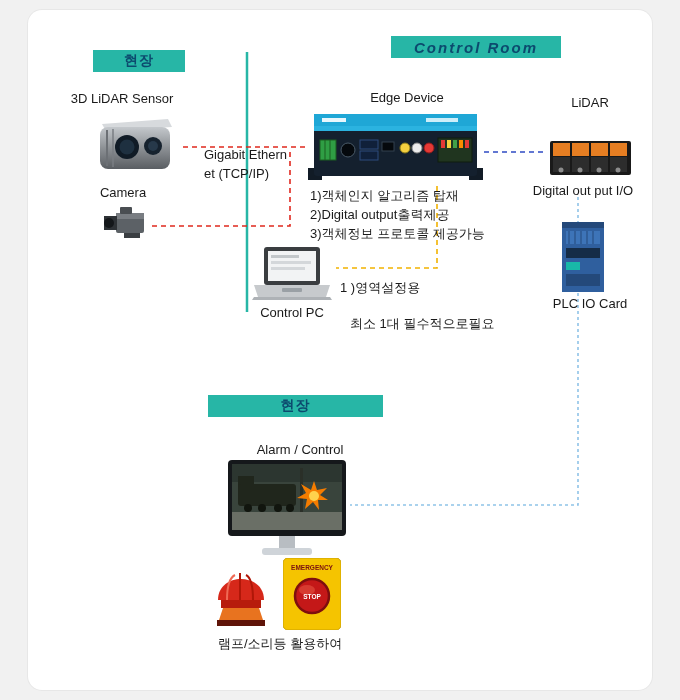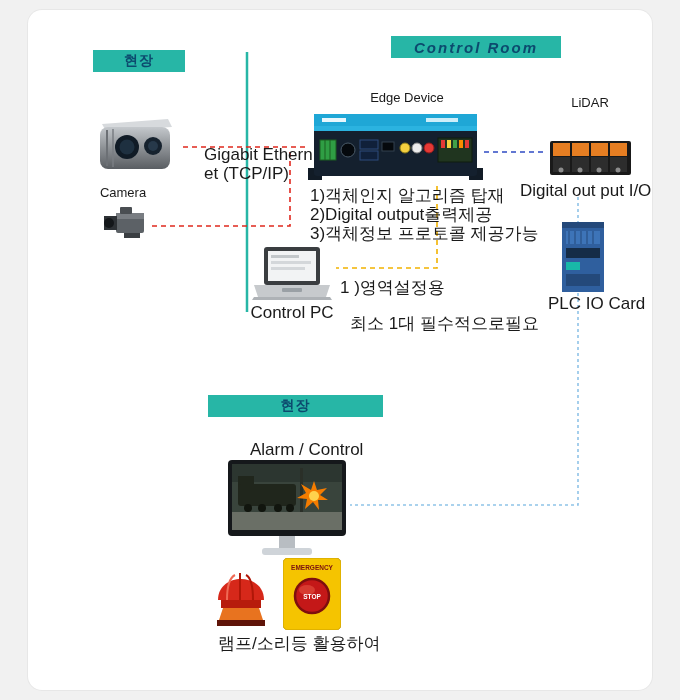--- a/index.html
+++ b/index.html
@@ -6,21 +6,21 @@
   html,body { background:#f1f1f1; font-family:"Liberation Sans", sans-serif; color:#1a1a1a; }
   .stage { position:relative; width:680px; height:700px; background:#f1f1f1; overflow:hidden; }
   .card { position:absolute; left:28px; top:10px; width:624px; height:680px; background:#ffffff;
           border-radius:14px; box-shadow:0 0 0 1px #e7e7e7; z-index:0; }
   .abs { position:absolute; z-index:2; }
   .overlay { position:absolute; left:0; top:0; z-index:1; }
   .banner { display:flex; align-items:center; justify-content:center; background:#27b6a6; color:#0c4a6e;
             font-weight:bold; font-size:14px; letter-spacing:1px; }
   .banner.italic { font-style:italic; font-size:15px; letter-spacing:2px; }
   .lbl { font-size:13px; text-align:center; white-space:nowrap; }
-  .small { font-size:17px; line-height:19px; white-space:nowrap; }
+  .small { font-size:13px; line-height:19px; white-space:nowrap; }
   .sep    { stroke:#27b6a6; stroke-width:2.5; }
   .l-red  { stroke:#e0281e; stroke-width:1.6; fill:none; stroke-dasharray:5 4; }
   .l-blue { stroke:#2f4bc4; stroke-width:1.6; fill:none; stroke-dasharray:5 4; }
   .l-yel  { stroke:#f2b200; stroke-width:1.6; fill:none; stroke-dasharray:5 4; }
   .l-lblu { stroke:#8fc3e8; stroke-width:1.6; fill:none; stroke-dasharray:3 3; }
 </style>
 </head>
 <body>
 
 <div class="stage">
@@ -33,20 +33,21 @@
     <polyline class="l-red" points="152,226 290,226 290,148"></polyline>
     <polyline class="l-blue" points="484,152 547,152"></polyline>
     <polyline class="l-yel" points="437,186 437,268 336,268"></polyline>
     <polyline class="l-lblu" points="578,197 578,505 350,505"></polyline>
   </svg>
 
   <div class="abs banner" style="left:93px;top:50px;width:92px;height:22px;">현장</div>
   <div class="abs banner italic" style="left:355px;top:36px;width:170px;height:22px;margin-left:36px;">Control Room</div>
   <div class="abs banner" style="left:208px;top:395px;width:175px;height:22px;">현장</div>
 
+  <div class="abs lbl" style="left:57px;top:91px;width:130px;">3D LiDAR Sensor</div>
   <svg class="abs" style="left:92px;top:112px;" width="85" height="62" viewBox="0 0 85 62">
     <defs>
       <linearGradient id="gLidar" x1="0" y1="0" x2="0" y2="1">
         <stop offset="0" stop-color="#c4c8cc"></stop>
           <stop offset="0.5" stop-color="#8d9195"></stop>
           <stop offset="1" stop-color="#595d62"></stop>
       </linearGradient>
     </defs>
     <polygon points="10,12 76,7 80,15 14,19" fill="#d7dadd"></polygon>
     <rect x="8" y="15" width="70" height="42" rx="8" fill="url(#gLidar)"></rect>

